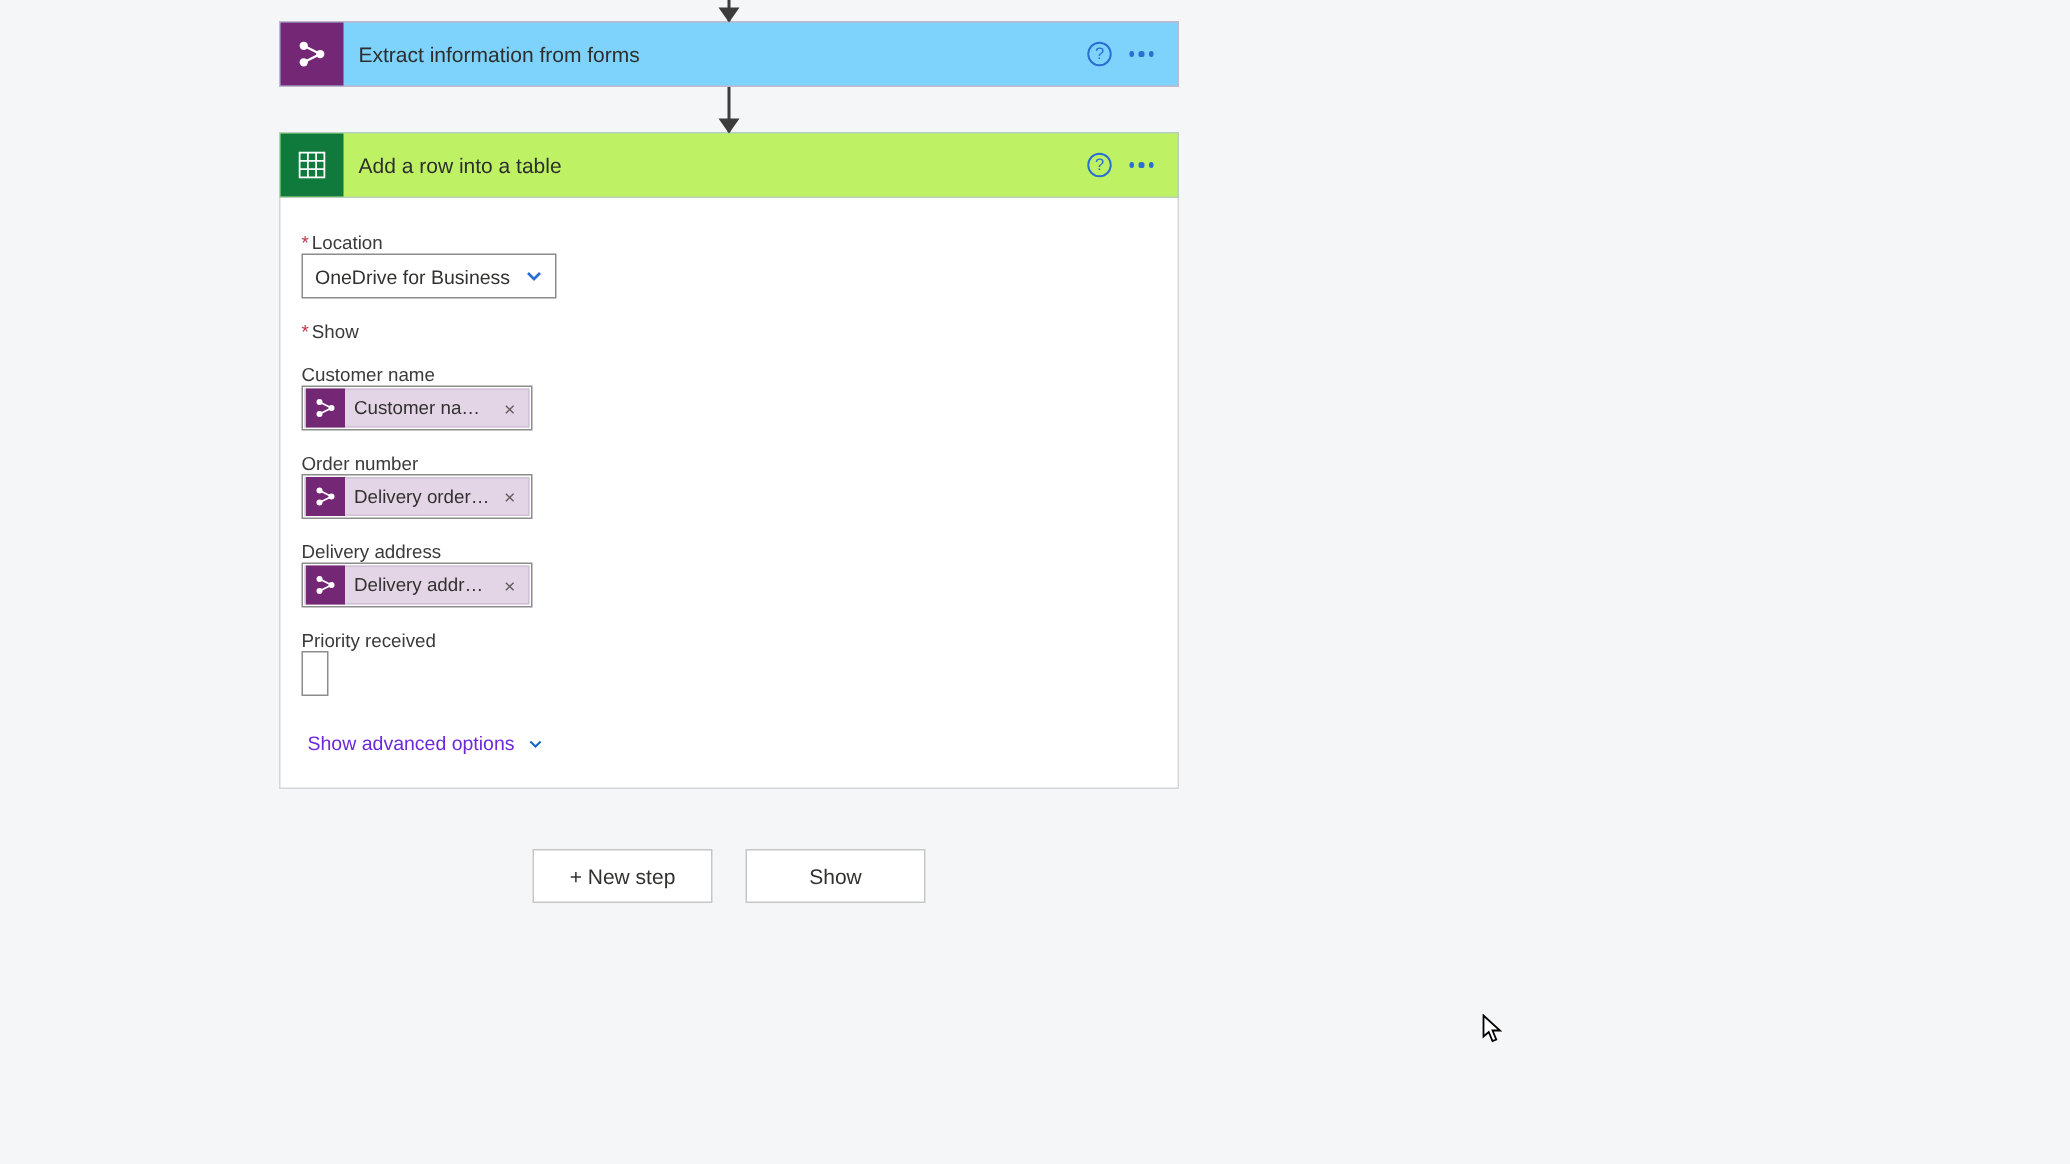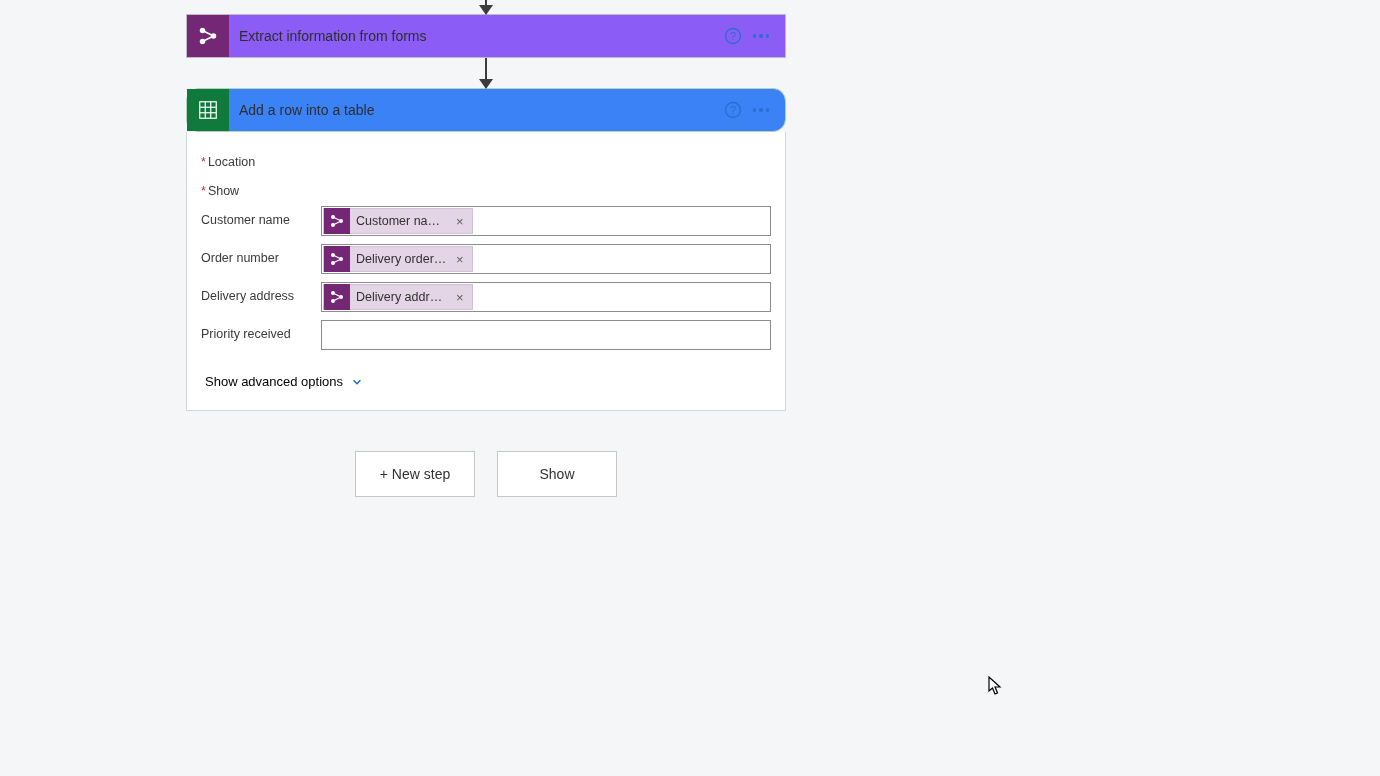--- a/index.html
+++ b/index.html
@@ -16,34 +16,34 @@
     border-top: 10px solid #3c3c3c;
   }
 
   
   .card { width: 600px; border: 1px solid #c3b7c9; height: 44px; display: flex; align-items: center; }
   .card .icon { width: 42px; height: 42px; display: flex; align-items: center; justify-content: center; flex: none; }
   .card .title { flex: 1; font-size: 14px; color: #2e2e2e; padding-left: 10px; }
   .card .help, .card .menu { width: 28px; height: 28px; display: flex; align-items: center; justify-content: center; cursor: pointer; }
   .card .spacer-end { width: 10px; }
 
-  .card.aib { background: #8b5cf6; }
+  .card.aib { background: #7dd3fc; }
   .card.aib .icon { background: #742774; }
-  .card.excel { background: #3b82f6; border-color: #b4d1bb; border-radius: 13px; }
+  .card.excel { background: #bef264; border-color: #b4d1bb; }
   .card.excel .icon { background: #0f7a3c; }
 
   .help svg circle { stroke: #2b6ed2; fill: none; }
   .help svg text { fill: #2b6ed2; font-size: 11px; }
   .dots { display: flex; gap: 3px; }
   .dots span { width: 3.5px; height: 3.5px; border-radius: 50%; background: #2b6ed2; }
 
   
   .body { width: 600px; background: #ffffff; border: 1px solid #d7d7d7; border-top: none; padding: 16px 14px 20px 14px; }
 
-  .row { display: flex; align-items: flex-start; margin-bottom: 8px; }
+  .row { display: flex; align-items: flex-start; margin-bottom: 8px; flex-direction: column; }
   .row .label { width: 120px; font-size: 12.5px; color: #3a3a3a; padding-top: 7px; }
   .row .label .req { color: #c4314b; margin-right: 2px; }
   .row .field { flex: 1; }
 
   .select, .text-field, .filepick, .token-field {
     width: 100%; height: 30px; border: 1px solid #8c8c8c; background: #fff;
     display: flex; align-items: center; font-size: 13px; color: #323130;
     padding: 0 8px; position: relative;
   }
   .select { padding-right: 30px; }
@@ -56,26 +56,26 @@
 
   .token-field { padding: 1px; }
   .token {
     display: inline-flex; align-items: center; height: 26px;
     background: #e3d4e6; border: 1px solid #d2c0d6; font-size: 12.5px; color: #323130;
   }
   .token .ticon { width: 26px; height: 26px; background: #742774; display:flex; align-items:center; justify-content:center; margin-right:6px; }
   .token .tlabel { max-width: 92px; white-space: nowrap; overflow: hidden; text-overflow: ellipsis; }
   .token .tx { margin: 0 8px 0 8px; color: #605e5c; cursor: pointer; font-size: 13px; }
 
-  .adv { display: inline-flex; align-items: center; gap: 8px; font-size: 13px; color: #000000; cursor: pointer; margin: 16px 0 0 4px; }
+  .adv { display: inline-flex; align-items: center; gap: 8px; font-size: 13px; color: #6d28d9; cursor: pointer; margin: 16px 0 0 4px; }
   .adv svg polyline { stroke: #1268c9; stroke-width: 1.6; fill: none; }
 
   
   .btnbar { display: flex; gap: 22px; margin: 40px auto 0 auto; justify-content: center; width: 600px; }
-  .btn { height: 46px; min-width: 120px; border: 1px solid #c6c6c6; background: #ffffff; color: #323130;
+  .btn { height: 36px; min-width: 120px; border: 1px solid #c6c6c6; background: #ffffff; color: #323130;
          font-size: 14px; display: flex; align-items: center; justify-content: center; cursor: pointer; }
 
   
   .cursor { position: absolute; left: 988px; top: 676px; }
 
   
   .ai-svg circle { fill: #fff; }
   .ai-svg line { stroke: #fff; stroke-width: 1.6; }
 
   
@@ -141,20 +141,30 @@
           <span></span>
         </div>
       </div>
     <div class="spacer-end"></div>
   </div>
 
   <div class="body">
 
     <div class="row">
       <div class="label"><span class="req">*</span><span>Location</span></div>
+      <div class="field">
+        <div class="select">
+          <span>OneDrive for Business</span>
+          <span class="chev">
+              <svg width="14" height="14" viewBox="0 0 14 14">
+                <polyline points="3,5 7,9 11,5"></polyline>
+              </svg>
+            </span>
+        </div>
+      </div>
     </div>
 
 
     <div class="row">
       <div class="label"><span class="req">*</span><span>Show</span></div>
     </div>
 
 
     <div class="row">
       <div class="label">Customer name</div>

